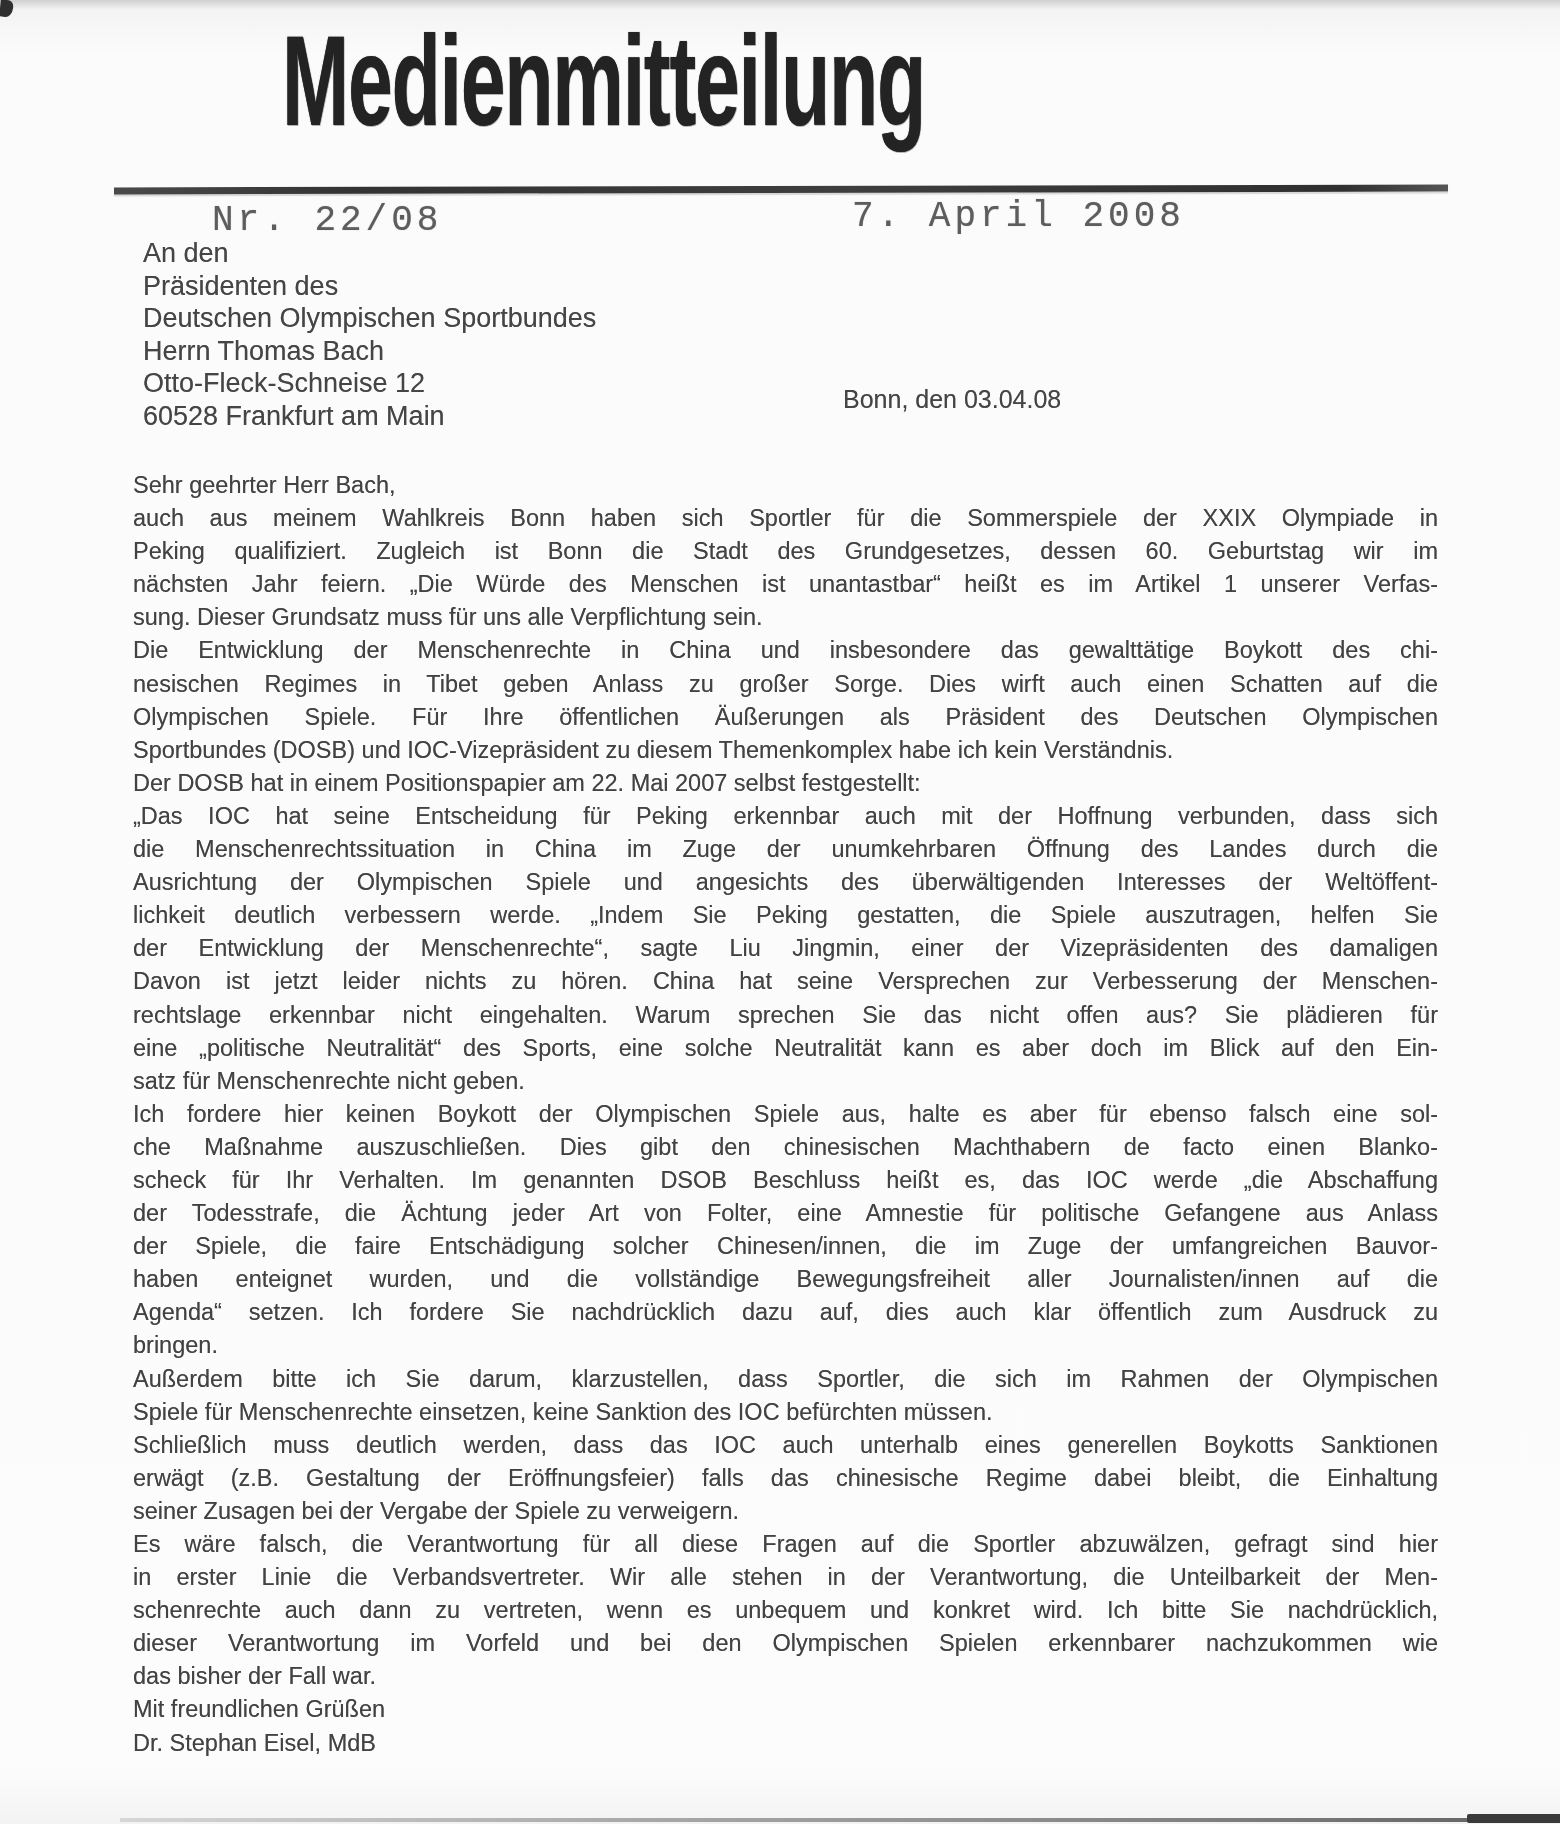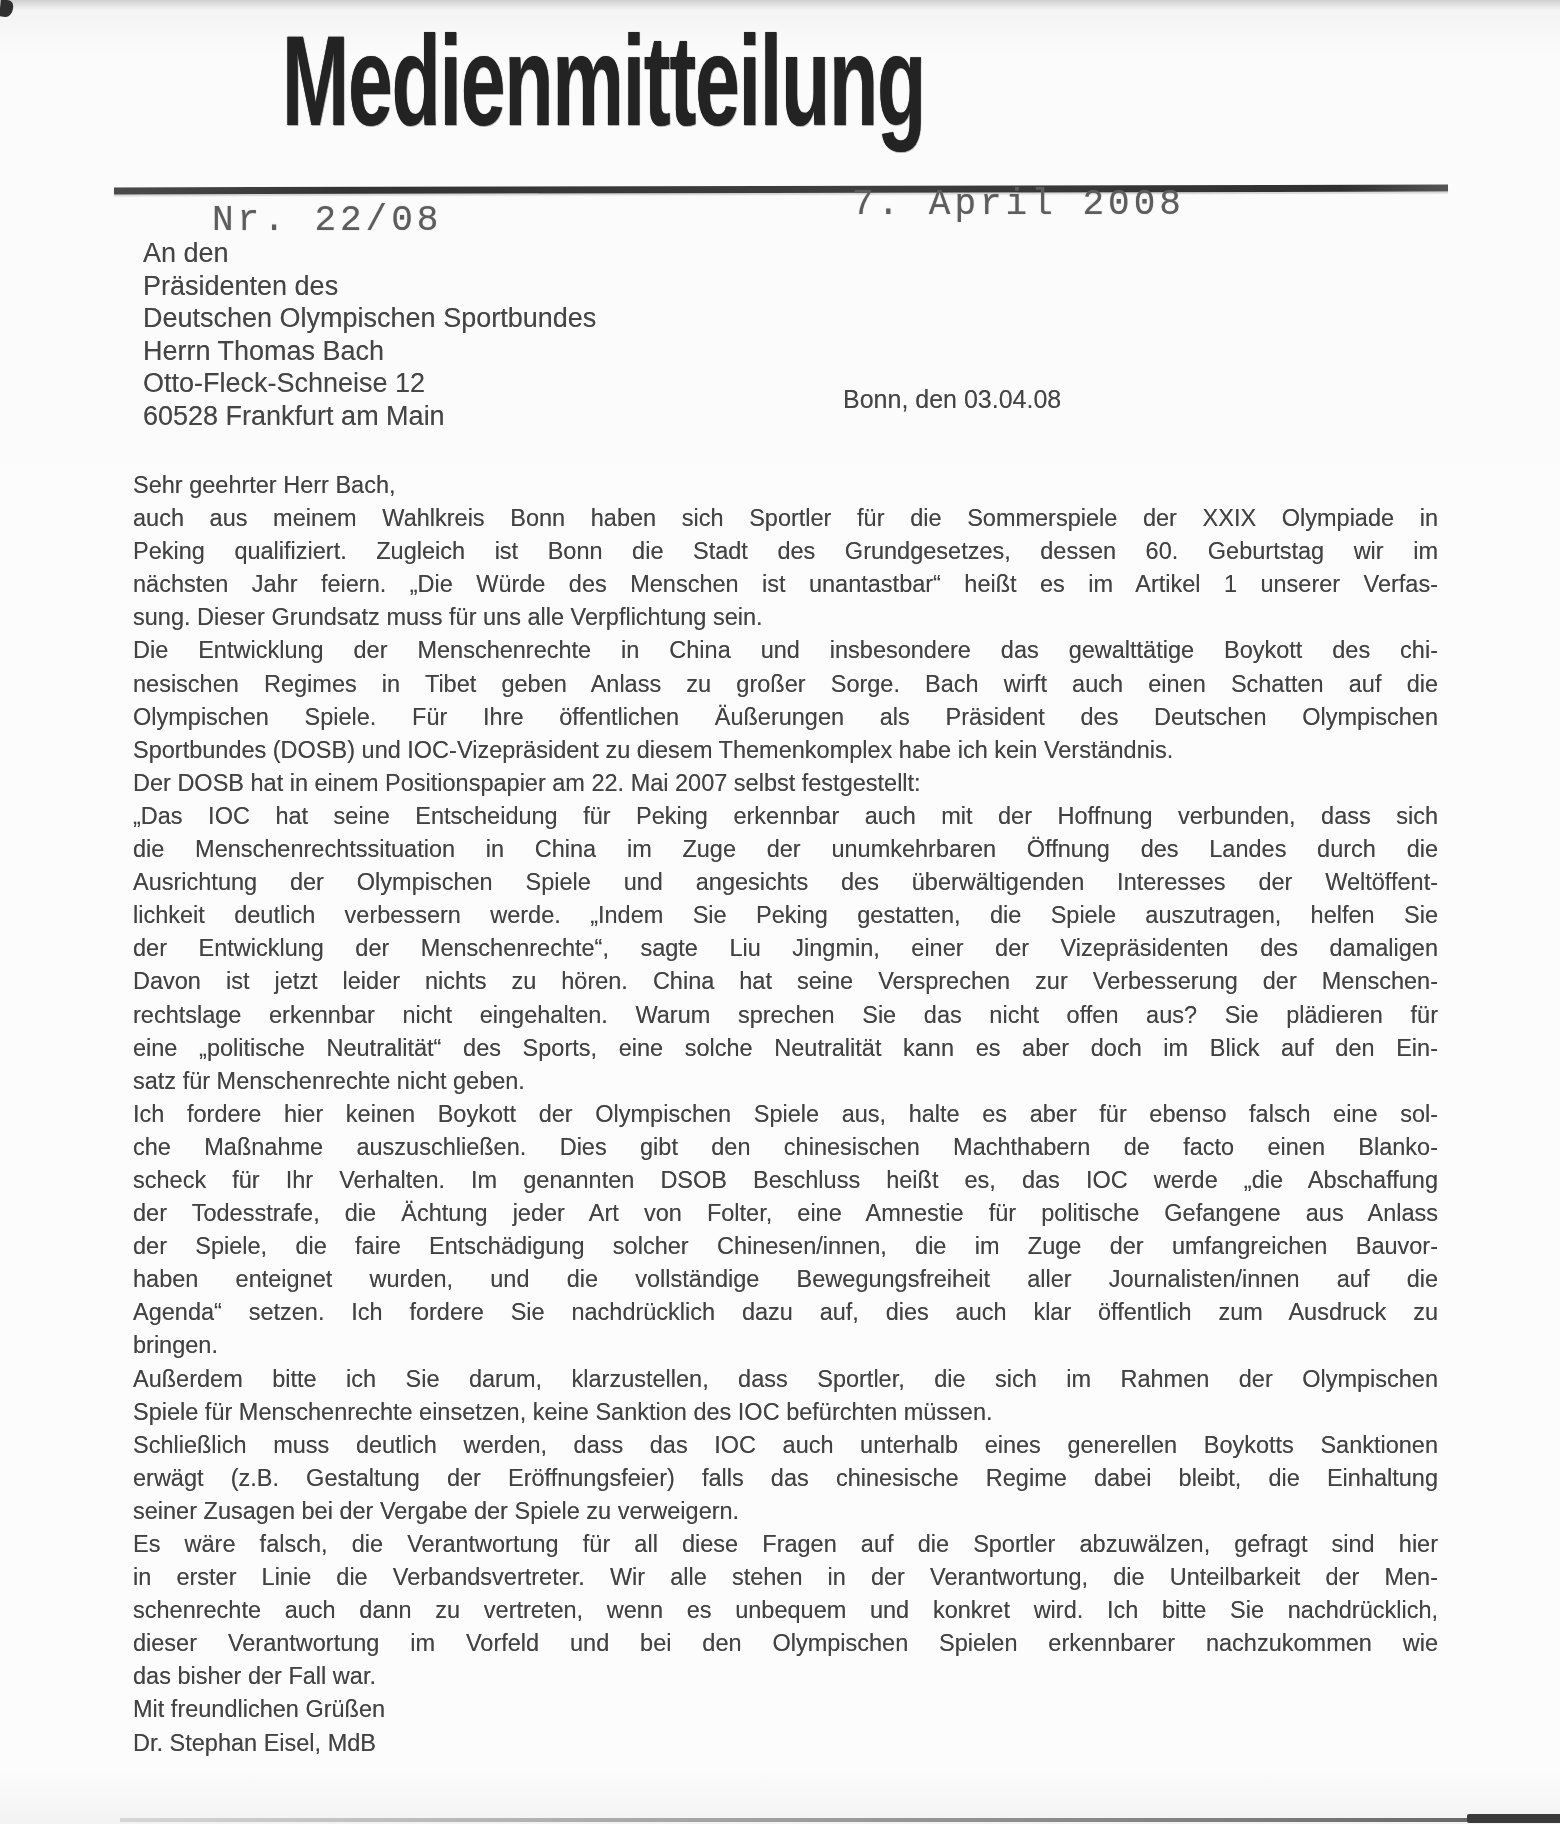--- a/index.html
+++ b/index.html
@@ -38,21 +38,21 @@
     transform:rotate(-0.12deg);
     box-shadow:0 2px 1px rgba(150,150,150,.35);
   }
   .docnum, .docdate{
     position:absolute;
     font-family:"Liberation Mono","DejaVu Sans Mono",monospace;
     font-size:36px;color:#5d5d5d;letter-spacing:4px;white-space:nowrap;
     text-shadow:0 0 1px rgba(110,110,110,.6);
   }
   .docnum{left:212px;top:200px;}
-  .docdate{left:852px;top:184px;}
+  .docdate{left:852px;top:196px;}
   .recipient{
     position:absolute;left:143px;top:237px;
     font-size:27px;line-height:32.5px;color:#454545;
     text-shadow:0 0 .6px rgba(90,90,90,.6);
   }
   .place-date{
     position:absolute;left:843px;top:385px;
     font-size:25px;color:#454545;
     text-shadow:0 0 .6px rgba(90,90,90,.6);
   }
@@ -99,21 +99,21 @@
 
   <div class="place-date">Bonn, den 03.04.08</div>
 
   <div class="body-block" id="letter-body">
       <div class="bl last">Sehr geehrter Herr Bach,</div>
       <div class="bl">auch aus meinem Wahlkreis Bonn haben sich Sportler für die Sommerspiele der XXIX Olympiade in</div>
       <div class="bl">Peking qualifiziert. Zugleich ist Bonn die Stadt des Grundgesetzes, dessen 60. Geburtstag wir im</div>
       <div class="bl">nächsten Jahr feiern. „Die Würde des Menschen ist unantastbar“ heißt es im Artikel 1 unserer Verfas-</div>
       <div class="bl last">sung. Dieser Grundsatz muss für uns alle Verpflichtung sein.</div>
       <div class="bl">Die Entwicklung der Menschenrechte in China und insbesondere das gewalttätige Boykott des chi-</div>
-      <div class="bl">nesischen Regimes in Tibet geben Anlass zu großer Sorge. Bach wirft auch einen Schatten auf die</div>
+      <div class="bl">nesischen Regimes in Tibet geben Anlass zu großer Sorge. Dies wirft auch einen Schatten auf die</div>
       <div class="bl">Olympischen Spiele. Für Ihre öffentlichen Äußerungen als Präsident des Deutschen Olympischen</div>
       <div class="bl last">Sportbundes (DOSB) und IOC-Vizepräsident zu diesem Themenkomplex habe ich kein Verständnis.</div>
       <div class="bl last">Der DOSB hat in einem Positionspapier am 22. Mai 2007 selbst festgestellt:</div>
       <div class="bl">„Das IOC hat seine Entscheidung für Peking erkennbar auch mit der Hoffnung verbunden, dass sich</div>
       <div class="bl">die Menschenrechtssituation in China im Zuge der unumkehrbaren Öffnung des Landes durch die</div>
       <div class="bl">Ausrichtung der Olympischen Spiele und angesichts des überwältigenden Interesses der Weltöffent-</div>
       <div class="bl">lichkeit deutlich verbessern werde. „Indem Sie Peking gestatten, die Spiele auszutragen, helfen Sie</div>
       <div class="bl">der Entwicklung der Menschenrechte“, sagte Liu Jingmin, einer der Vizepräsidenten des damaligen</div>
       <div class="bl">Davon ist jetzt leider nichts zu hören. China hat seine Versprechen zur Verbesserung der Menschen-</div>
       <div class="bl">rechtslage erkennbar nicht eingehalten. Warum sprechen Sie das nicht offen aus? Sie plädieren für</div>

